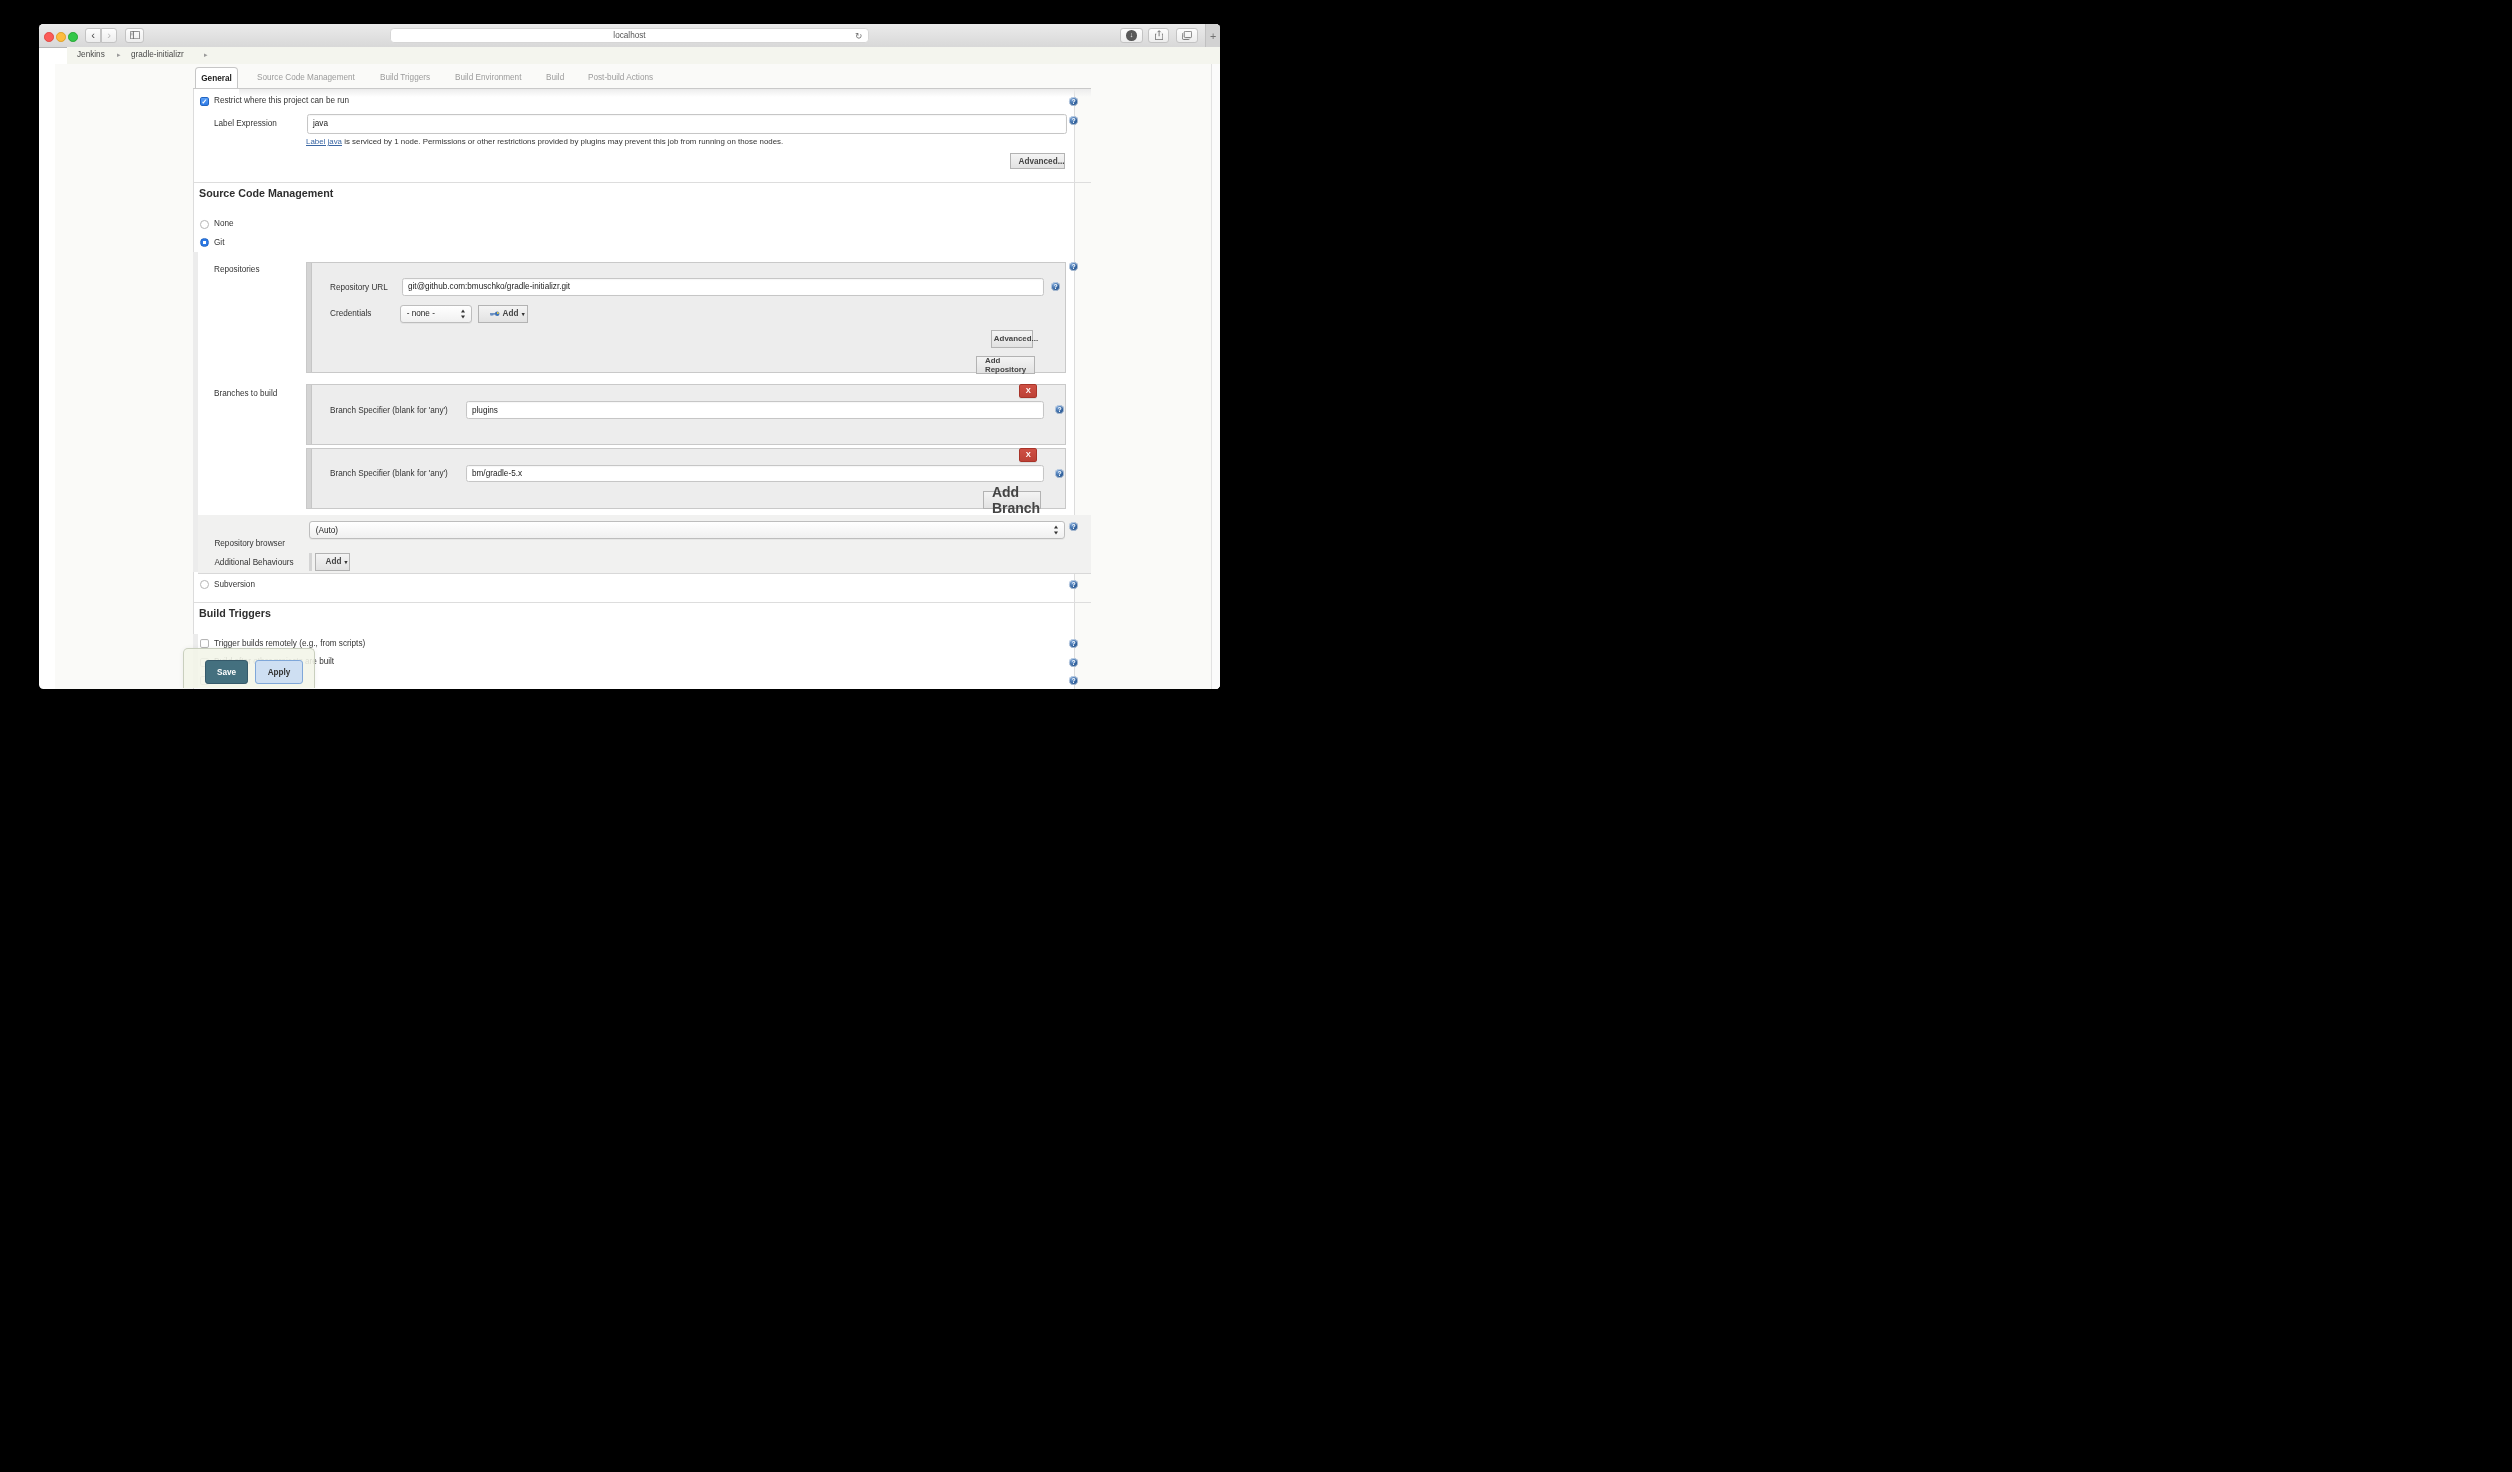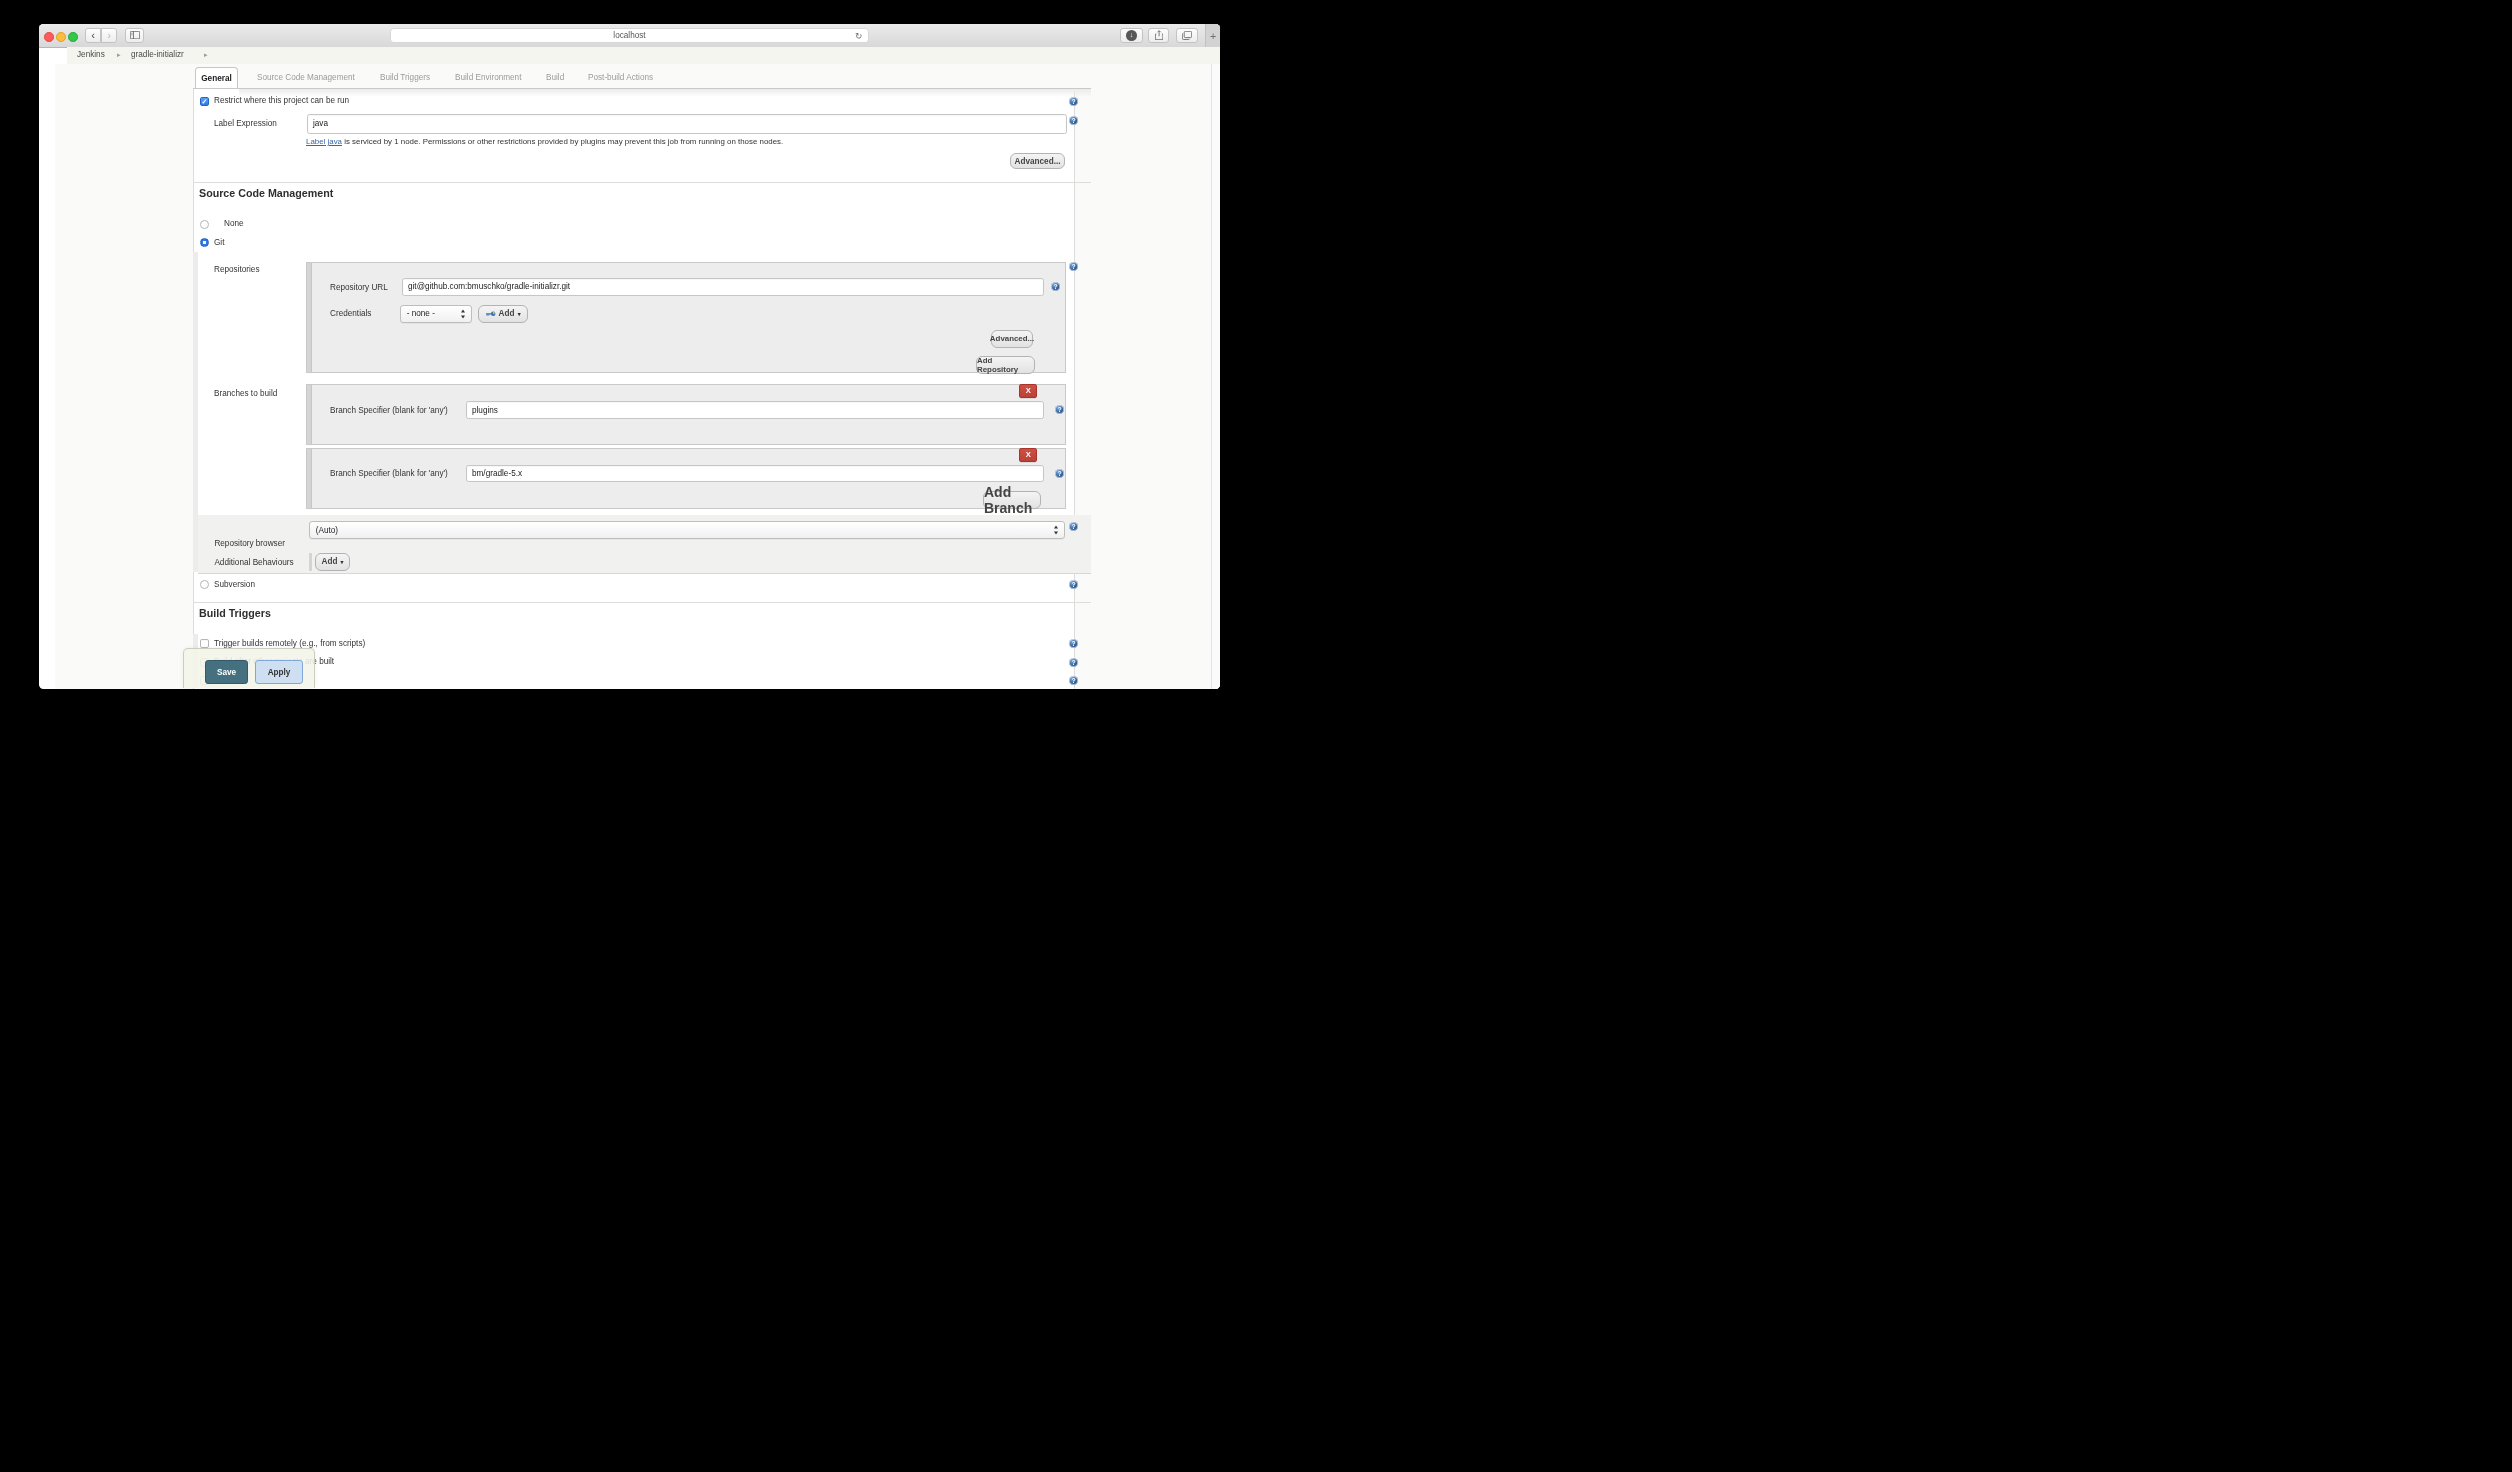--- a/index.html
+++ b/index.html
@@ -50,22 +50,22 @@
   .chk.on{background:linear-gradient(#5ba0f7,#2e7ae6);border:0.6px solid #2265c2;color:#fff;
           font-size:7px;line-height:8.2px;text-align:center;font-weight:bold;}
   .chk.off{background:#fff;border:0.6px solid #b5b5b5;box-shadow:inset 0 0.6px 0.6px rgba(0,0,0,.05);}
   .radio{position:absolute;width:8.8px;height:8.8px;border-radius:50%;box-sizing:border-box;}
   .radio.off{background:#fff;border:0.6px solid #b5b5b5;}
   .radio.on{border:0.6px solid #1f64c4;background:radial-gradient(circle,#fff 0 1.6px,#2e7ae6 1.9px);}
   .input{position:absolute;background:#fff;border:0.6px solid #c6c6c6;border-radius:2.5px;
          box-shadow:inset 0 0.6px 1.3px rgba(0,0,0,.07);box-sizing:border-box;
          font-size:8.2px;color:#222;padding-left:5px;display:flex;align-items:center;}
   .btn{position:absolute;background:linear-gradient(#f4f4f4,#e2e2e2);border:0.6px solid #b3b3b3;
-       border-radius:6px;font-size:8.2px;font-weight:bold;color:#444;box-sizing:border-box;
-       display:flex;align-items:center;justify-content:center;}
+       border-radius:0;font-size:8.2px;font-weight:bold;color:#444;box-sizing:border-box;
+       display:flex;align-items:center;justify-content:center;padding-left:8px;}
   .help{position:absolute;width:9.4px;height:9.4px;border-radius:50%;
         background:radial-gradient(circle at 35% 30%,#7aa5d8,#2a5a96 62%,#1d4372);
         color:#fff;font-size:6.3px;font-weight:bold;text-align:center;line-height:9.4px;
         box-shadow:inset 0 0 0 0.9px rgba(255,255,255,.6);}
   .graybox{position:absolute;background:#ededed;border:0.6px solid #c9c9c9;box-sizing:border-box;}
   .dragbar{position:absolute;left:0;top:0;bottom:0;width:4.4px;background:#d4d4d4;border-right:0.6px solid #c6c6c6;}
   .inlbl{position:absolute;font-size:8.2px;color:#333;white-space:nowrap;}
   .select{position:absolute;background:linear-gradient(#ffffff,#f0f0f0);border:0.6px solid #bdbdbd;
           border-radius:3.1px;box-sizing:border-box;font-size:8.2px;color:#222;
           display:flex;align-items:center;padding-left:5.7px;box-shadow:0 0.6px 0.6px rgba(0,0,0,.08);}
@@ -184,21 +184,21 @@
     <div class="help" style="left:1014px;top:52px;">?</div>
     <div class="hint" style="left:251px;top:73px;">
       <span class="link">Label java</span><span> is serviced by 1 node. Permissions or other restrictions provided by plugins may prevent this job from running on those nodes.</span>
     </div>
     <div class="btn" style="left:955px;top:89px;width:55px;height:16.4px;">Advanced...</div>
 
     <div class="divider" style="top:118px;"></div>
 
     <div class="heading" style="top:123px;">Source Code Management</div>
     <div class="radio off" style="left:145px;top:156px;"></div>
-    <div class="lbl" style="left:169px;top:155px;">None</div>
+    <div class="lbl" style="left:159px;top:155px;">None</div>
     <div class="radio on" style="left:145px;top:174px;"></div>
     <div class="lbl" style="left:159px;top:174px;">Git</div>
 
     <div class="strip" style="top:188px;height:320px;"></div>
 
     <div class="lbl" style="left:159px;top:201px;">Repositories</div>
     <div class="help" style="left:1014px;top:198px;">?</div>
     <div class="graybox" style="left:251px;top:198px;width:760px;height:111px;">
       <div class="dragbar"></div>
       <div class="inlbl" style="left:23px;top:19.5px;">Repository URL</div>

